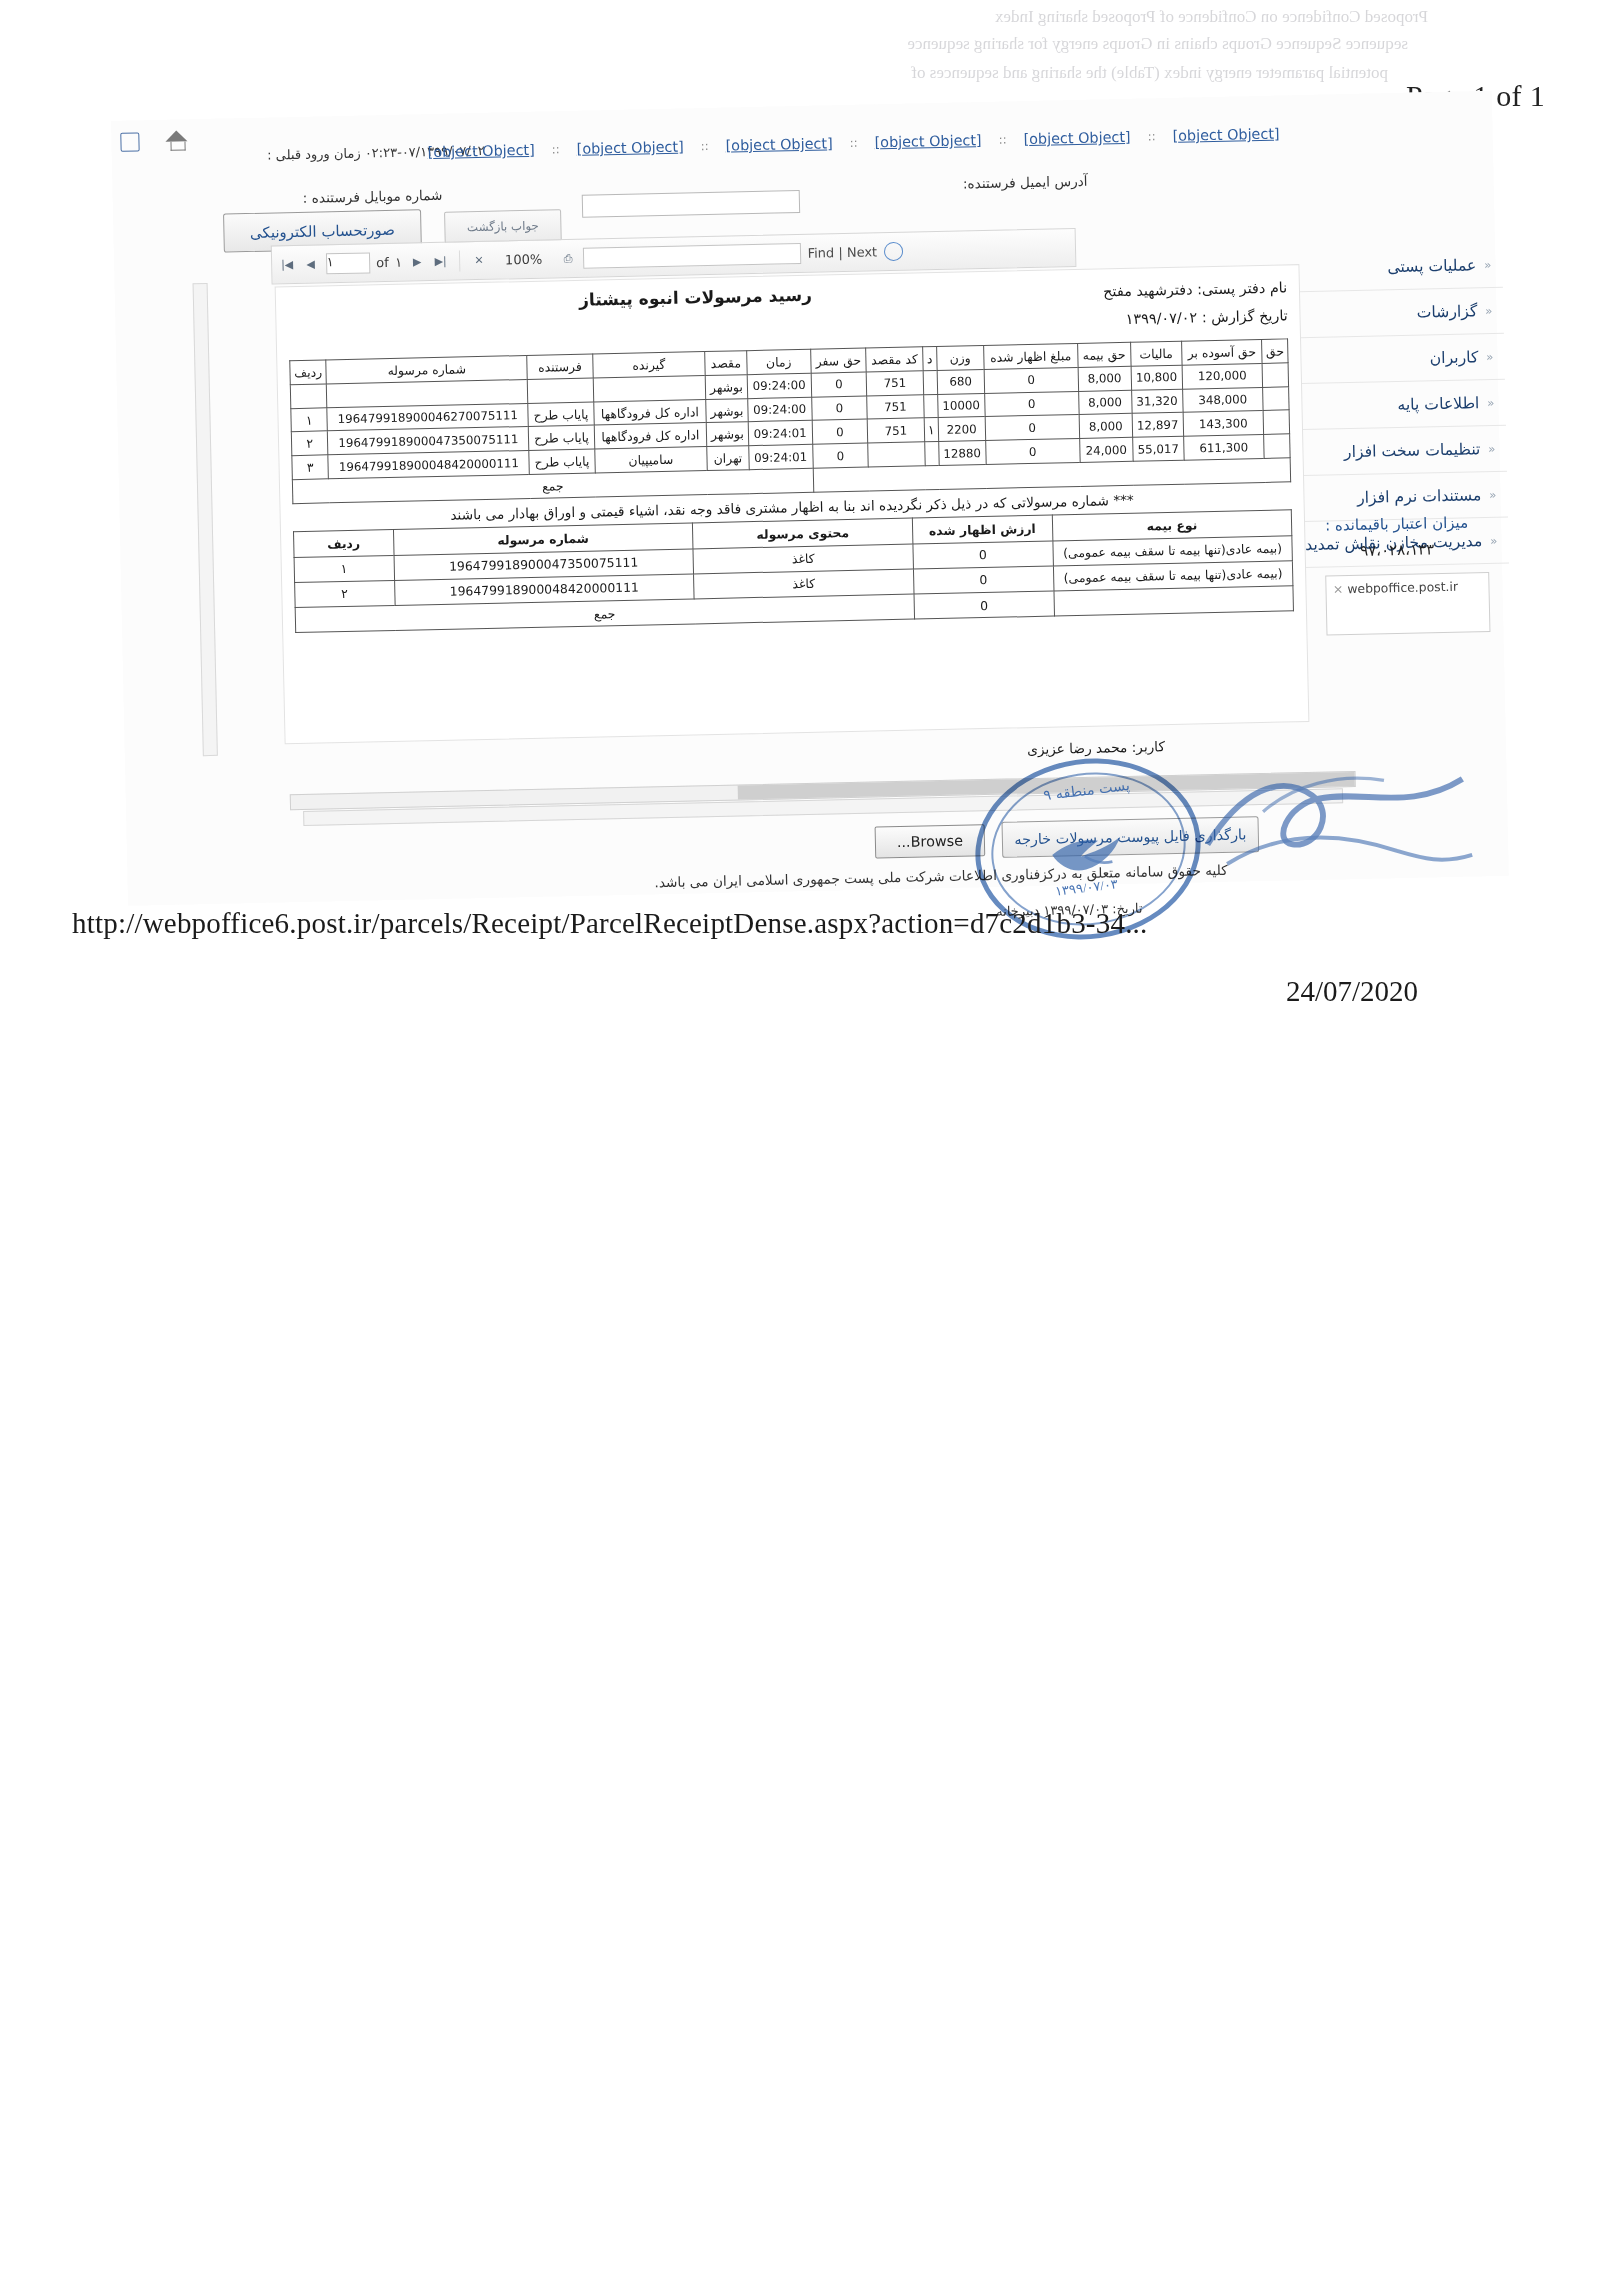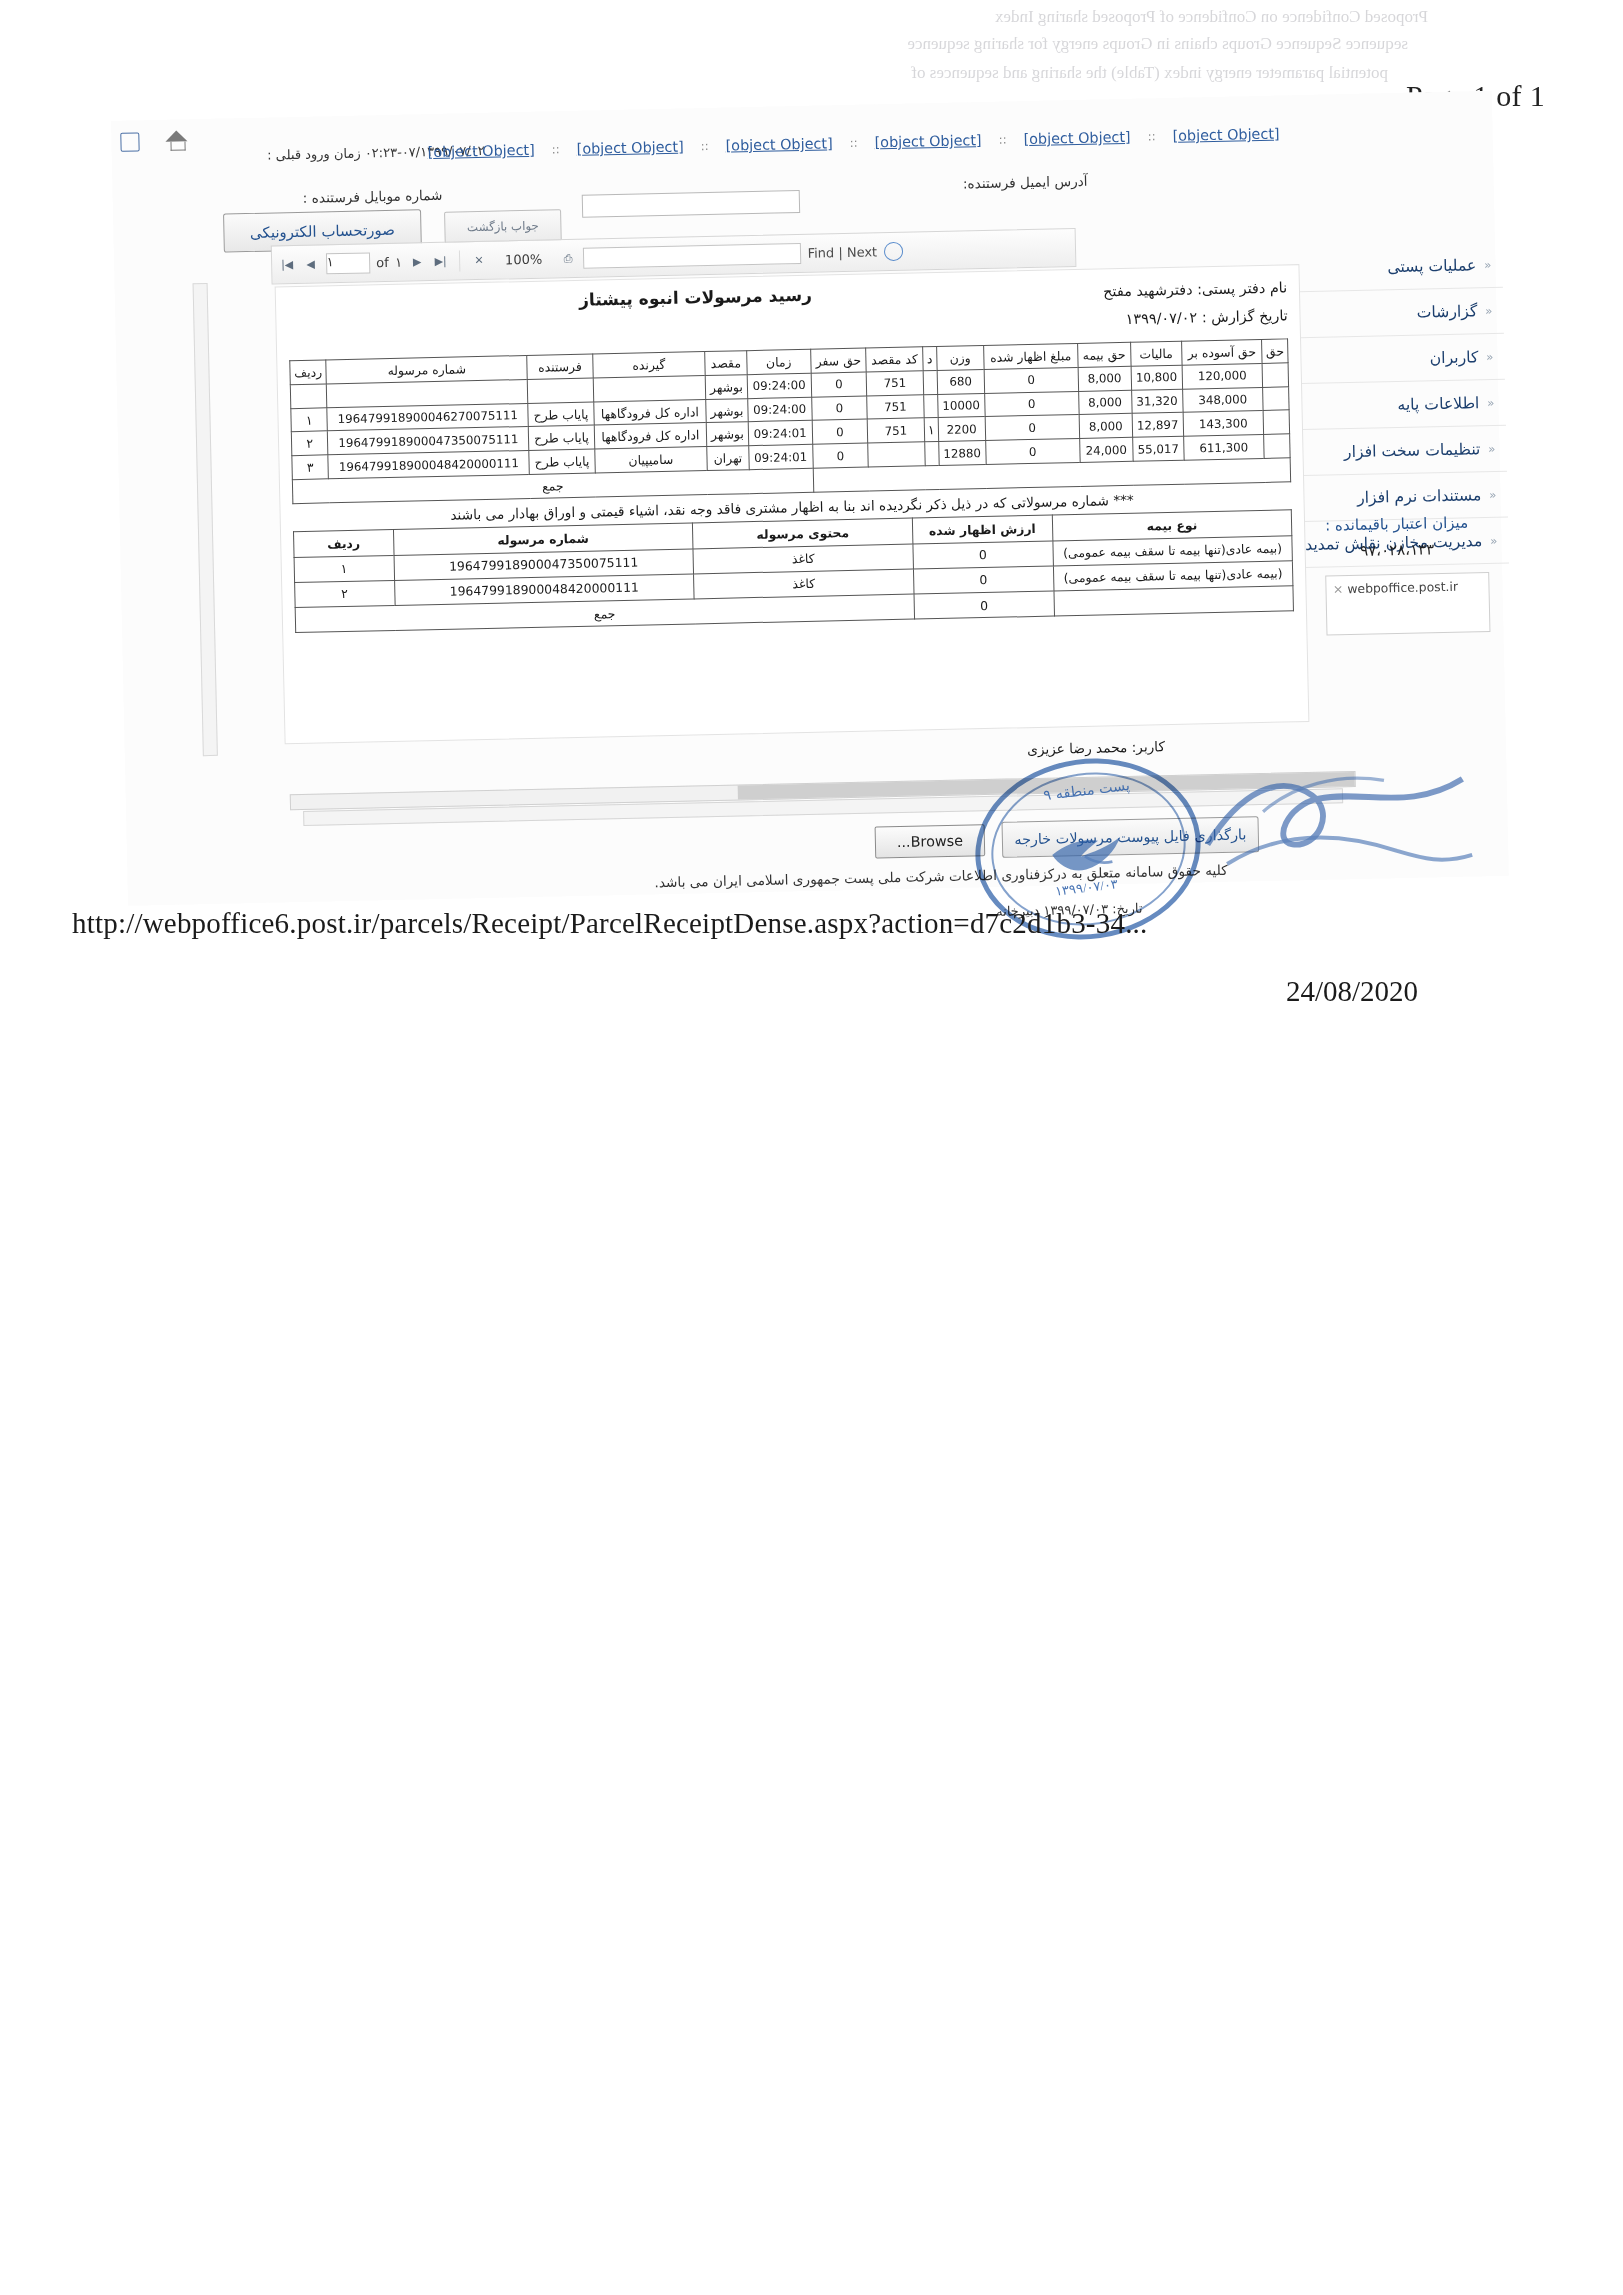--- a/index.html
+++ b/index.html
@@ -514,14 +514,14 @@
   <path d="M58 54 C70 62 84 66 100 62" stroke="#2b5ea8" stroke-width="4" fill="none" opacity="0.75"></path>
 </svg>
 <svg class="stamp-sign" viewBox="0 0 430 250">
   <path d="M10 170 C60 90 120 60 170 95 C205 120 180 175 140 170 C110 166 130 110 180 100
            C250 86 320 120 400 70" stroke="#2f5fa8" stroke-width="9" fill="none" opacity="0.8"></path>
   <path d="M40 200 C120 150 210 150 300 180 C340 192 370 200 415 186" stroke="#2f5fa8" stroke-width="6" fill="none" opacity="0.7"></path>
   <path d="M95 120 C140 80 210 60 280 72" stroke="#2f5fa8" stroke-width="5" fill="none" opacity="0.6"></path>
 </svg>
 
 <div class="footer-url">http://webpoffice6.post.ir/parcels/Receipt/ParcelReceiptDense.aspx?action=d7c2d1b3-34...</div>
-<div class="footer-date">24/08/2020</div>
+<div class="footer-date">24/07/2020</div>
 
 
 </body></html>

